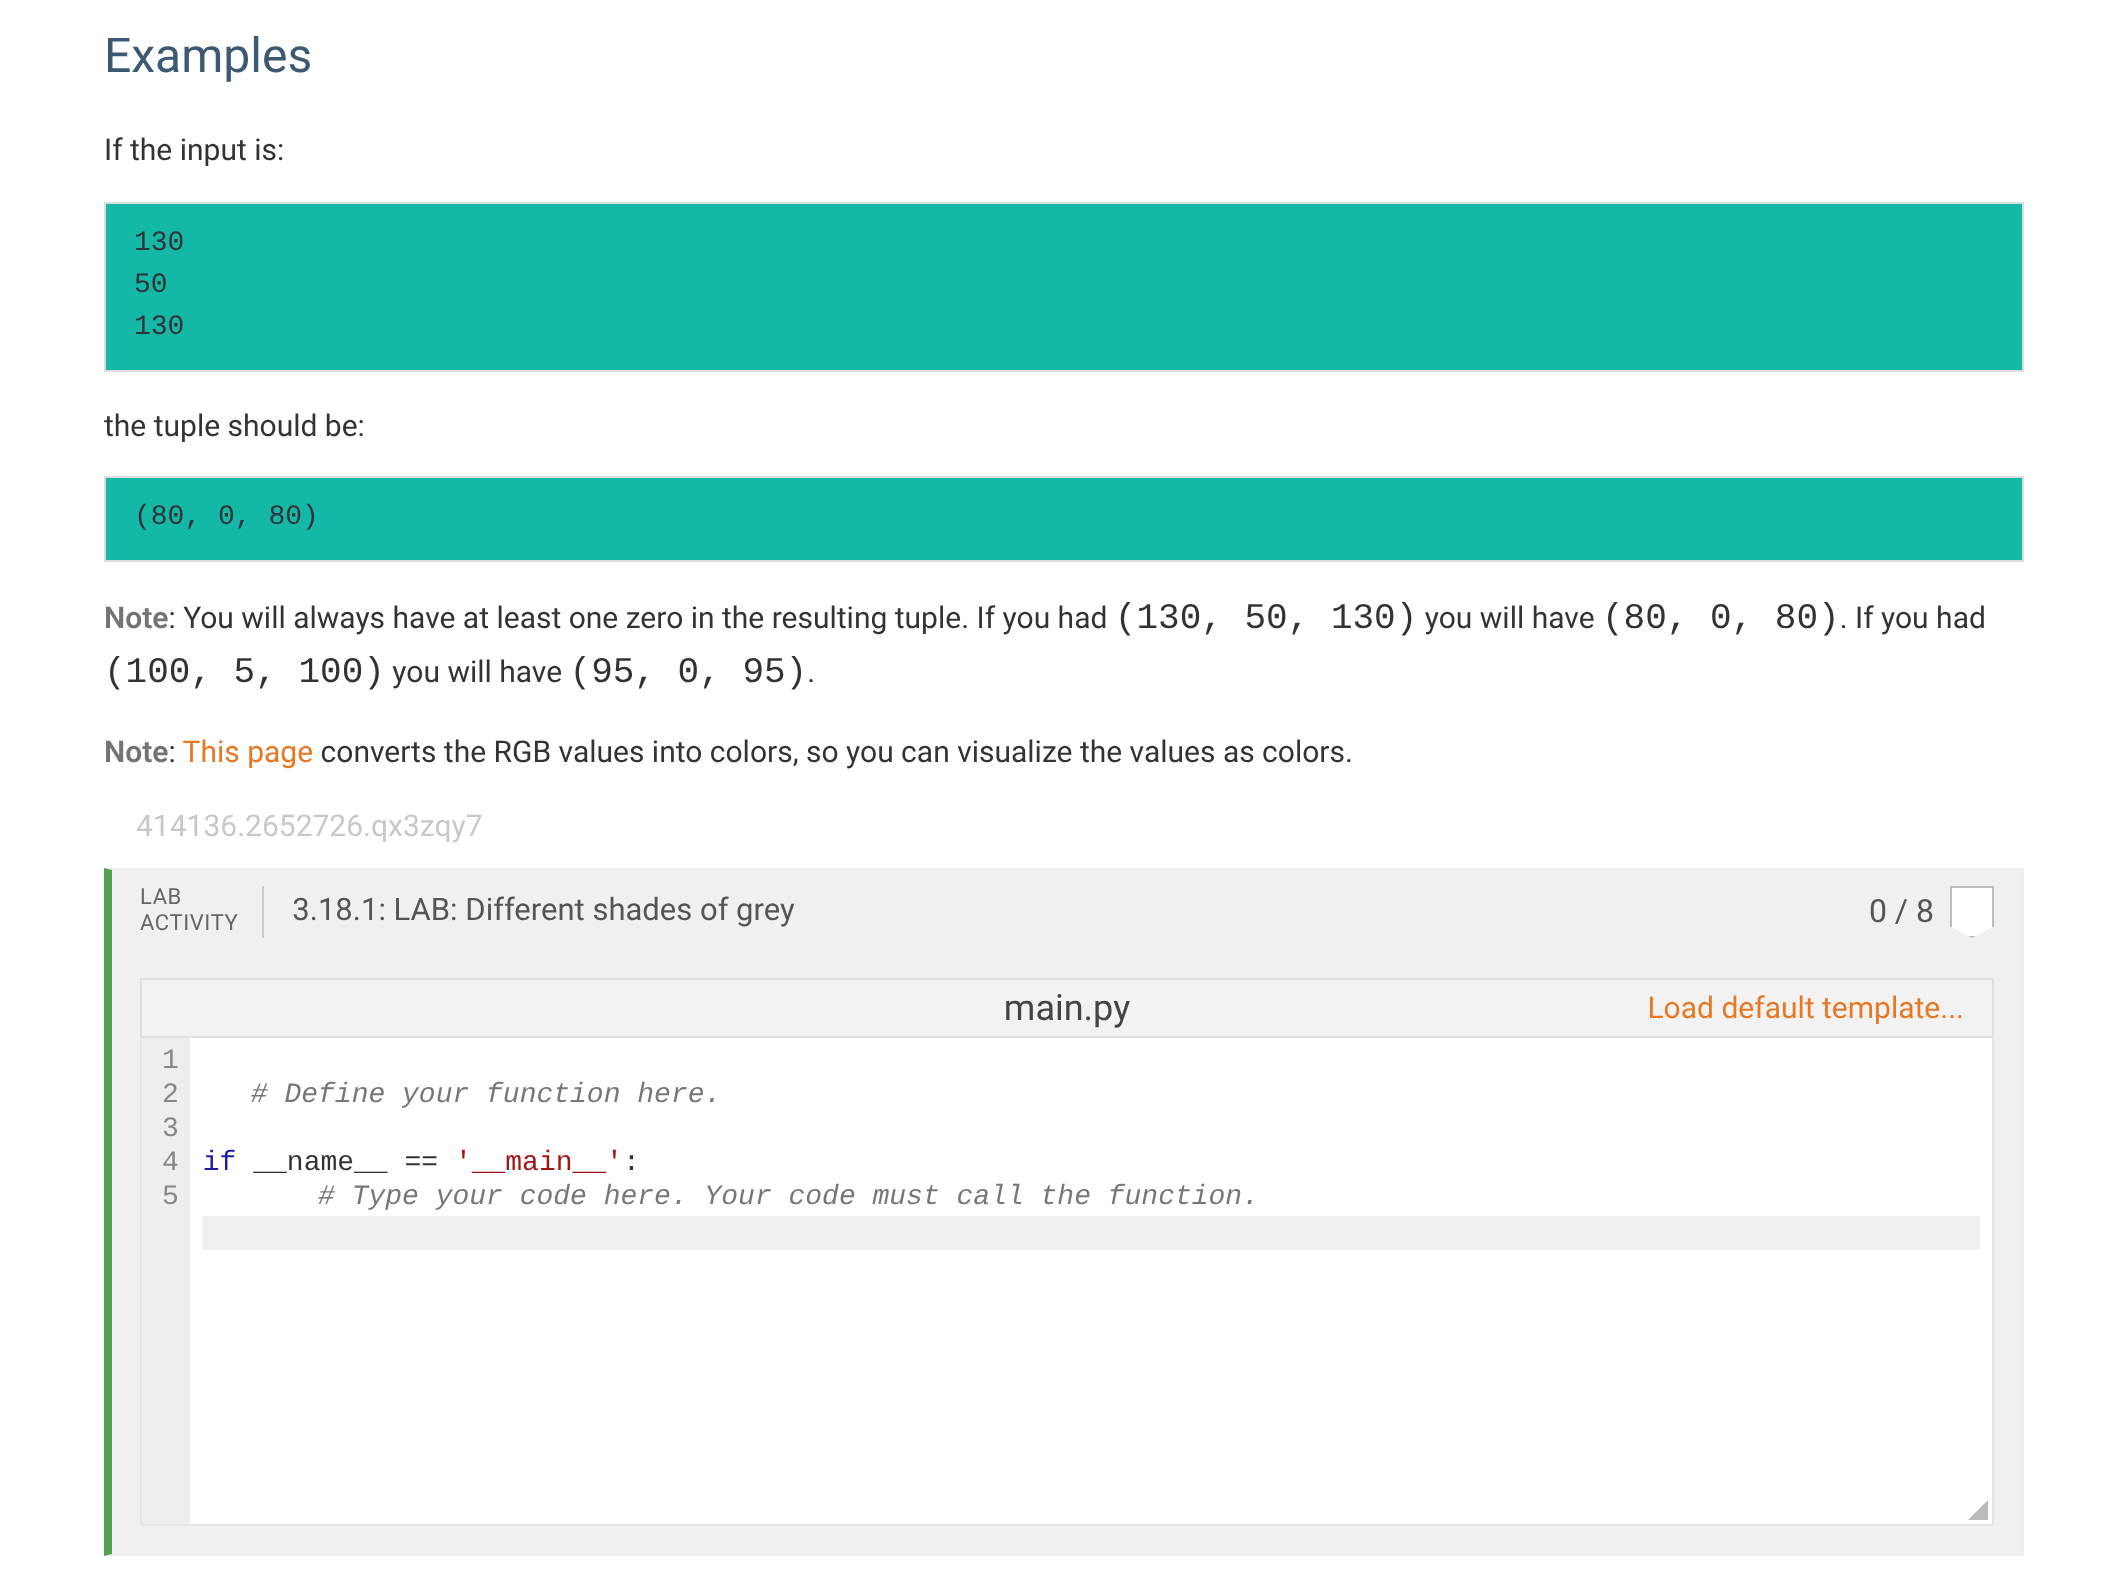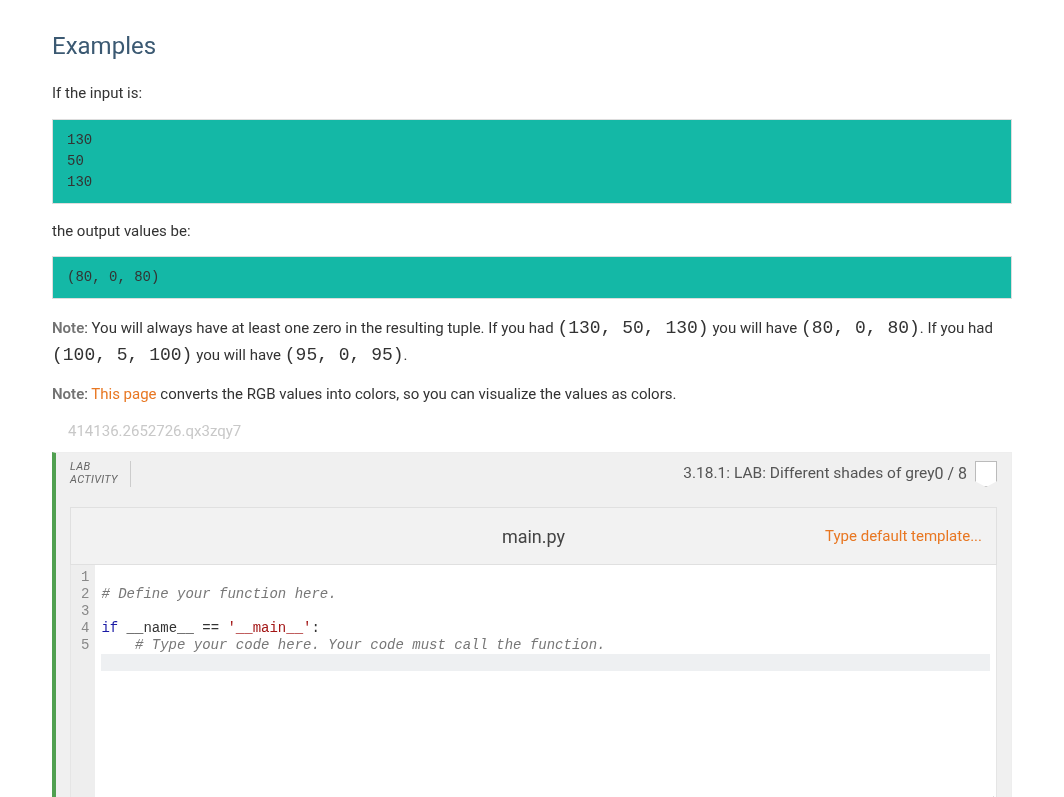--- a/index.html
+++ b/index.html
@@ -9,21 +9,21 @@
       background: #fff;
       padding: 10px 52px 30px 52px;
       font-size: 15px;
       line-height: 1.5;
     }
     h2 {
       color: #3b5972;
       font-weight: 400;
       font-size: 24px;
       margin-bottom: 18px;
-      margin-top: 18px;
+      margin-top: 0;
     }
     .text-para {
       color: #333;
       margin: 14px 0;
       font-size: 15px;
     }
     .code-block {
       background: #14b8a6;
       border: 1px solid #ddd;
       padding: 10px 14px;
@@ -57,28 +57,26 @@
       background: #f0f0f0;
     }
     .lab-activity-label {
       font-size: 11px;
       color: #666;
       line-height: 1.15;
       letter-spacing: 0.3px;
       padding-right: 12px;
       border-right: 1px solid #ccc;
       margin-right: 14px;
-      font-style: italic;
     }
     .lab-title {
       flex: 1;
       color: #555;
       font-size: 15.5px;
       font-weight: 400;
-      text-align: right;
     }
     .lab-score {
       color: #555;
       font-size: 16px;
       margin-right: 8px;
     }
     .score-badge {
       display: inline-block;
       width: 22px;
       height: 26px;
@@ -90,21 +88,21 @@
     }
     .editor-wrap {
       margin: 12px 14px 14px 14px;
       background: #fff;
     }
     .editor-tabbar {
       background: #f2f2f2;
       border: 1px solid #e0e0e0;
       display: flex;
       align-items: center;
-      height: 58px;
+      height: 30px;
       position: relative;
     }
     .filename {
       position: absolute;
       left: 50%;
       transform: translateX(-50%);
       font-size: 18px;
       color: #444;
     }
     .load-template {
@@ -137,21 +135,21 @@
       flex: 1;
       font-family: "Courier New", Courier, monospace;
       font-size: 14px;
       padding: 4px 6px;
       line-height: 17px;
       white-space: pre;
       position: relative;
     }
     .code-line { height: 17px; }
     .code-line.current { background: #eef0f2; display:block; width:100%; }
-    .comment { color: #777; font-style: italic; }
+    .comment { color: #777; font-style: italic; margin-left: 24px; }
     .kw { color: #1a1aa5; }
     .str { color: #a31515; }
     .resize-handle {
       position: absolute;
       right: 2px;
       bottom: 2px;
       width: 0; height: 0;
       border-style: solid;
       border-width: 0 0 10px 10px;
       border-color: transparent transparent #bbb transparent;
@@ -162,21 +160,21 @@
 <body>
 
 <h2>Examples</h2>
 
 <p class="text-para">If the input is:</p>
 
 <div class="code-block">130
 50
 130</div>
 
-<p class="text-para">the output values be:</p>
+<p class="text-para">the tuple should be:</p>
 
 <div class="code-block">(80, 0, 80)</div>
 
 <p class="text-para">
   <span class="bold">Note</span><span>: You will always have at least one zero in the resulting tuple. If you had </span><span class="inline-code">(130, 50, 130)</span><span> you will have </span><span class="inline-code">(80, 0, 80)</span><span>. If you had </span><span class="inline-code">(100, 5, 100)</span><span> you will have </span><span class="inline-code">(95, 0, 95)</span><span>.</span>
 </p>
 
 <p class="text-para">
   <span class="bold">Note</span><span>: </span><span class="link">This page</span><span> converts the RGB values into colors, so you can visualize the values as colors.</span>
 </p>
@@ -190,21 +188,21 @@
       <div>ACTIVITY</div>
     </div>
     <div class="lab-title">3.18.1: LAB: Different shades of grey</div>
     <div class="lab-score">0 / 8</div>
     <span class="score-badge"></span>
   </div>
 
   <div class="editor-wrap">
     <div class="editor-tabbar">
       <div class="filename">main.py</div>
-      <div class="load-template">Type default template...</div>
+      <div class="load-template">Load default template...</div>
     </div>
     <div class="code-editor">
       <div class="gutter">
         <div>1</div>
         <div>2</div>
         <div>3</div>
         <div>4</div>
         <div>5</div>
       </div>
       <div class="code-area">

